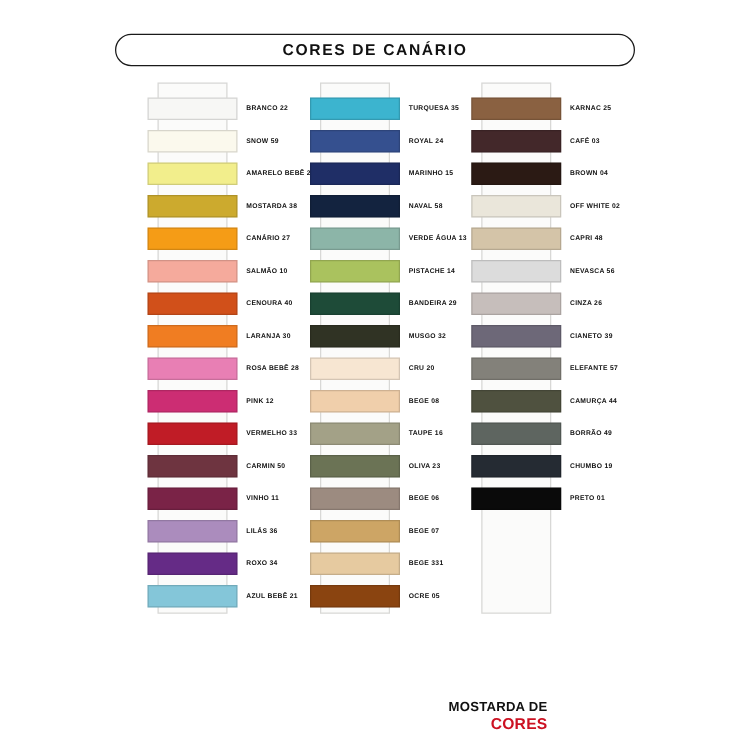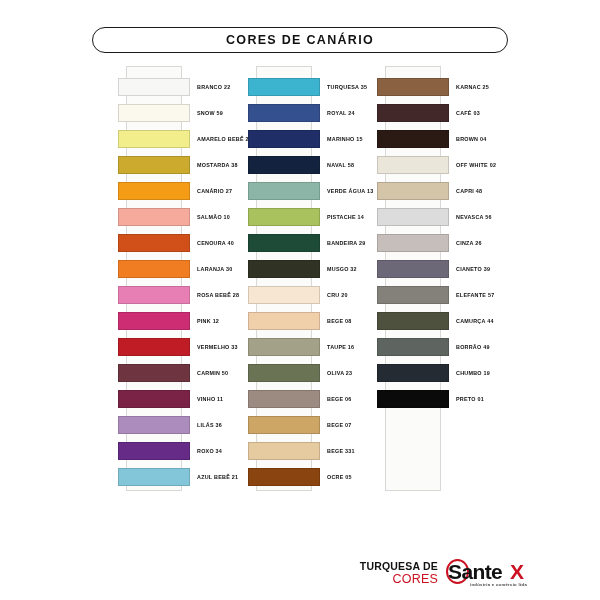--- a/index.html
+++ b/index.html
@@ -105,21 +105,21 @@
   }
   #cartela-line1 {
     font-size: 10.5px;
     font-weight: bold;
     color: #111111;
     letter-spacing: 0.2px;
     line-height: 12px;
   }
   #cartela-line2 {
     font-size: 12.5px;
-    font-weight: normal;
+    font-weight: bold;
     color: #cc1122;
     letter-spacing: 0.2px;
     line-height: 14px;
   }
   #santex-block {
     position: absolute;
     left: 94px;
     top: 0px;
     width: 120px;
     height: 32px;
@@ -359,22 +359,16 @@
       </div>
       <div class="swatch-row" style="top: 324px;">
         <div class="swatch" style="background: rgb(10, 10, 10); border: 0.6px solid rgba(0, 0, 0, 0.14);"></div>
         <div class="swatch-label">PRETO 01</div>
       </div>
     </div>
 </div>
 
 <div id="footer">
   <div id="cartela-block">
-    <div id="cartela-line1">TURQUESA DE</div>
+    <div id="cartela-line1">MOSTARDA DE</div>
     <div id="cartela-line2">CORES</div>
   </div>
-  <div id="santex-block">
-    <div id="santex-ellipse"></div>
-    <div id="santex-word">Sante</div>
-    <div id="santex-x">X</div>
-    <div id="santex-tagline">indústria e comércio ltda</div>
-  </div>
 </div>
 
 </body></html>

